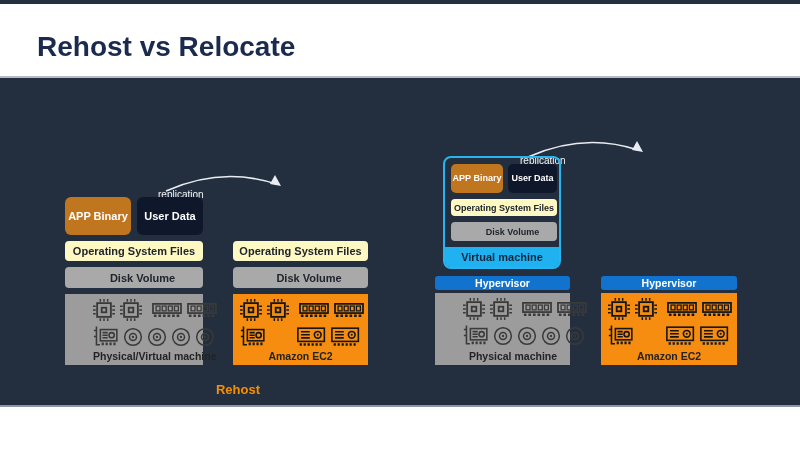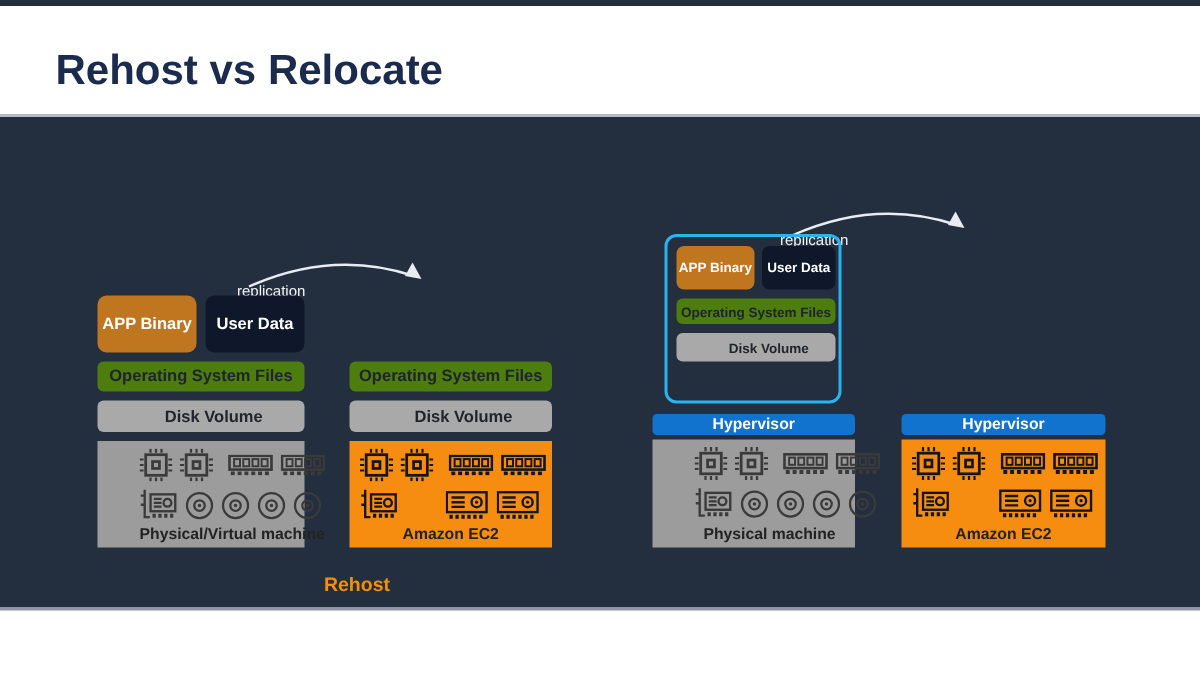--- a/index.html
+++ b/index.html
@@ -10,21 +10,21 @@
   .divider-top{position:absolute;left:0;top:76px;width:800px;height:2px;background:#b6bcc7;}
   .divider-bottom{position:absolute;left:0;top:405px;width:800px;height:2px;background:#8f96a2;}
   .canvas{position:absolute;left:0;top:78px;width:800px;height:327px;background:#232f3e;}
   .abs{position:absolute;box-sizing:border-box;}
 
   .chip{display:flex;align-items:center;justify-content:center;text-align:center;
         color:#fff;font-weight:bold;border-radius:6px;line-height:1.15;}
   .chip-orange{background:#c0751f;}
   .chip-green{background:#0f172a;}
   .bar{display:flex;align-items:center;justify-content:center;font-weight:bold;border-radius:4px;}
-  .bar-white{background:#4d7c0f;color:#20242c;}
+  .bar-white{background:#fef9c3;color:#20242c;}
   .bar-gray{background:#a9a9a9;color:#20242c;padding-left:17px;}
   .f11{font-size:11px;}
   .f9{font-size:9px;border-radius:5px;}
 
   .hwbox{display:flex;flex-direction:column;padding:5px 7px 3px;}
   .hwbox.gray{background:#9c9c9c;color:#3a3a3a;padding-left:28px;}
   .hwbox.orange{background:#f68d11;color:#161616;}
   .hwrow{display:flex;align-items:center;}
   .hwrow.r1{gap:5px;margin-bottom:4px;}
   .hwrow.r2{gap:4px;}
@@ -228,20 +228,21 @@
         <polygon class="head" points="123,24 112,22 117,13"></polygon>
       </svg>
       <span class="arrow-label">replication</span>
     </div>
 
     <div class="abs vmbox" style="left:443px;top:78px;width:118px;height:113px;">
       <div class="abs chip chip-orange f9" style="left:6px;top:6px;width:52px;height:29px;">APP Binary</div>
       <div class="abs chip chip-green f9" style="left:63px;top:6px;width:49px;height:29px;">User Data</div>
       <div class="abs bar bar-white" style="left:6px;top:41px;width:106px;height:17px;font-size:9px;">Operating System Files</div>
       <div class="abs bar bar-gray" style="left:6px;top:64px;width:106px;height:19px;font-size:9px;">Disk Volume</div>
+      <div class="vm-label">Virtual machine</div>
     </div>
 
     <div class="abs hyper" style="left:435px;top:198px;width:135px;height:14px;">Hypervisor</div>
 
     <div class="abs hwbox gray" style="left:435px;top:215px;width:135px;height:72px;">
       <div class="hwrow r1">
         <span>
             <svg class="ic" width="22" height="22">
               <use href="#sym-cpu"></use>
             </svg>

